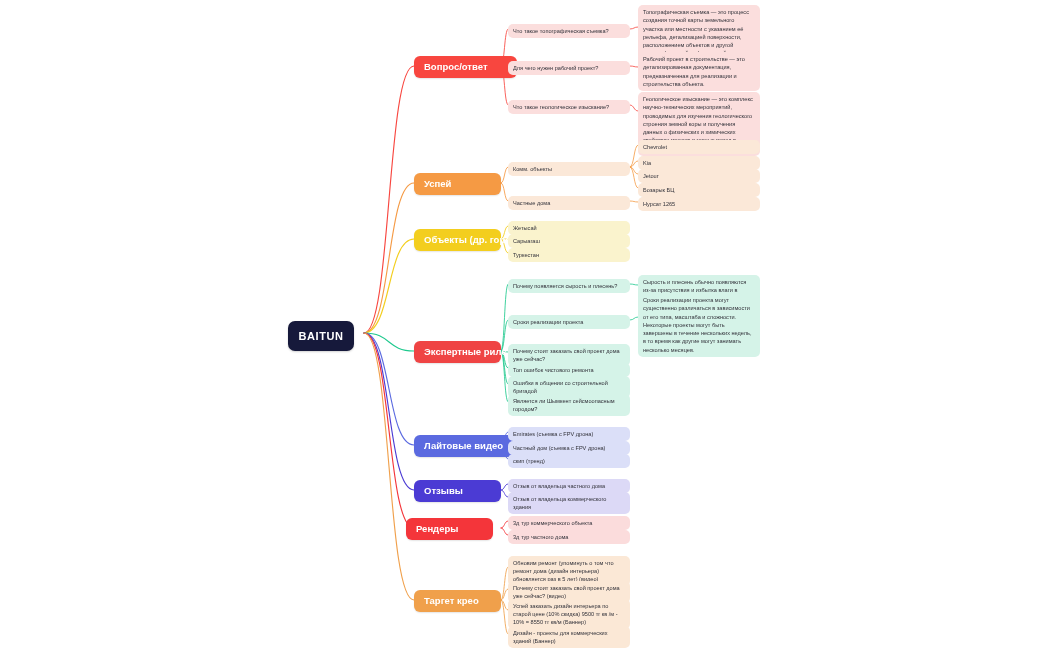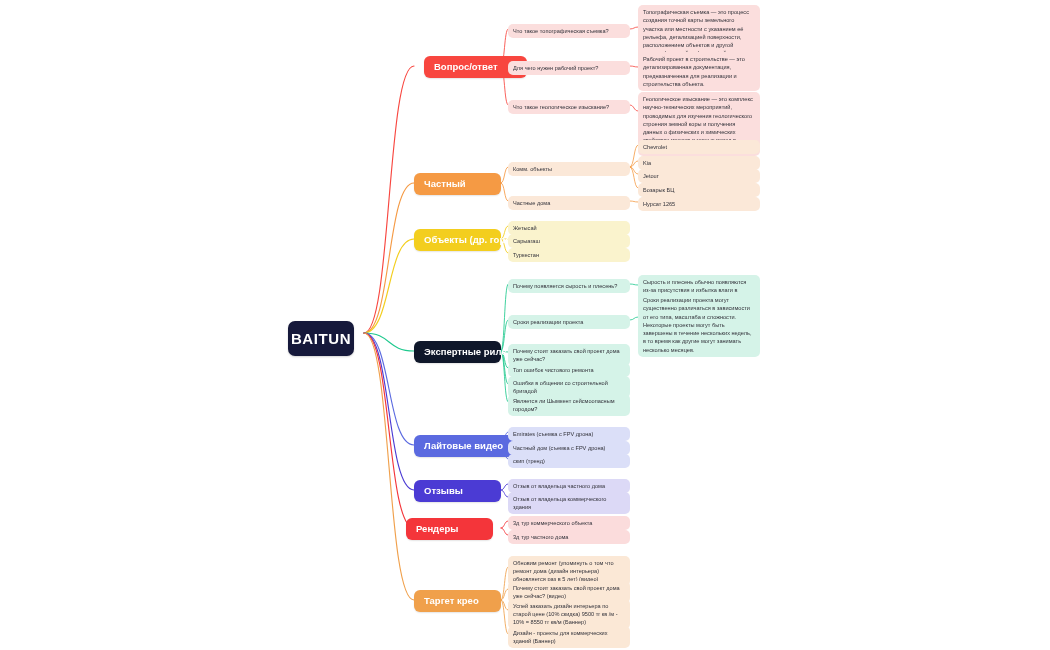--- a/index.html
+++ b/index.html
@@ -25,21 +25,21 @@
     position: absolute;
     display: flex;
     align-items: center;
     z-index: 5;
   }
   
   .root {
     background: #16193b;
     color: #ffffff;
     border-radius: 7px;
-    font-size: 15px;
+    font-size: 11px;
     font-weight: bold;
     letter-spacing: 0.6px;
     padding: 9px 32px;
     justify-content: center;
     box-shadow: 0 1px 2px rgba(0,0,0,0.18);
   }
   
   .branch {
     border-radius: 6px;
     color: #ffffff;
@@ -109,21 +109,21 @@
       <path d="M 364 333 C 391.5 333, 386.5 600, 414 600" fill="none" stroke="#f0a04b" stroke-width="1.15" stroke-linecap="round"></path>
       <path d="M 501 600 C 504.85 600, 504.15 567, 508 567" fill="none" stroke="#f0a04b" stroke-width="0.85" stroke-linecap="round"></path>
       <path d="M 501 600 C 504.85 600, 504.15 589, 508 589" fill="none" stroke="#f0a04b" stroke-width="0.85" stroke-linecap="round"></path>
       <path d="M 501 600 C 504.85 600, 504.15 610, 508 610" fill="none" stroke="#f0a04b" stroke-width="0.85" stroke-linecap="round"></path>
       <path d="M 501 600 C 504.85 600, 504.15 634, 508 634" fill="none" stroke="#f0a04b" stroke-width="0.85" stroke-linecap="round"></path>
     </svg>
   <div id="nodes">
       <div class="node root" style="left: 288px; top: 321px; width: 66px; min-height: 24px; background: rgb(22, 25, 59); color: rgb(255, 255, 255);">
         <span>BAITUN</span>
       </div>
-      <div class="node branch" style="left: 424px; top: 55.5px; width: 103px; min-height: 17px; background: rgb(248, 70, 63); color: rgb(255, 255, 255);">
+      <div class="node branch" style="left: 414px; top: 55.5px; width: 103px; min-height: 17px; background: rgb(248, 70, 63); color: rgb(255, 255, 255);">
         <span>Вопрос/ответ</span>
       </div>
       <div class="node leaf" style="left: 508px; top: 23.5px; width: 122px; min-height: 11px; background: rgb(251, 222, 221); color: rgb(50, 50, 58);">
         <span>Что такое топографическая съемка?</span>
       </div>
       <div class="node leaf" style="left: 638px; top: 5px; width: 122px; min-height: 44px; background: rgb(251, 222, 221); color: rgb(50, 50, 58);">
         <span>Топографическая съемка — это процесс создания точной карты земельного участка или местности с указанием её рельефа, детализацией поверхности, расположением объектов и другой топографической информацией.</span>
       </div>
       <div class="node leaf" style="left: 508px; top: 60.5px; width: 122px; min-height: 11px; background: rgb(251, 222, 221); color: rgb(50, 50, 58);">
         <span>Для чего нужен рабочий проект?</span>
@@ -131,21 +131,21 @@
       <div class="node leaf" style="left: 638px; top: 52px; width: 122px; min-height: 30px; background: rgb(251, 222, 221); color: rgb(50, 50, 58);">
         <span>Рабочий проект в строительстве — это детализированная документация, предназначенная для реализации и строительства объекта.</span>
       </div>
       <div class="node leaf" style="left: 508px; top: 99.5px; width: 122px; min-height: 11px; background: rgb(251, 222, 221); color: rgb(50, 50, 58);">
         <span>Что такое геологическое изыскание?</span>
       </div>
       <div class="node leaf" style="left: 638px; top: 92px; width: 122px; min-height: 38px; background: rgb(251, 222, 221); color: rgb(50, 50, 58);">
         <span>Геологическое изыскание — это комплекс научно-технических мероприятий, проводимых для изучения геологического строения земной коры и получения данных о физических и химических свойствах грунтов и горных пород в конкретном районе.</span>
       </div>
       <div class="node branch" style="left: 414px; top: 172.5px; width: 87px; min-height: 17px; background: rgb(245, 154, 68); color: rgb(255, 255, 255);">
-        <span>Частный</span>
+        <span>Успей</span>
       </div>
       <div class="node leaf" style="left: 508px; top: 161.5px; width: 122px; min-height: 11px; background: rgb(251, 232, 216); color: rgb(50, 50, 58);">
         <span>Комм. объекты</span>
       </div>
       <div class="node leaf" style="left: 638px; top: 139.5px; width: 122px; min-height: 11px; background: rgb(251, 232, 216); color: rgb(50, 50, 58);">
         <span>Chevrolet</span>
       </div>
       <div class="node leaf" style="left: 638px; top: 155.5px; width: 122px; min-height: 11px; background: rgb(251, 232, 216); color: rgb(50, 50, 58);">
         <span>Kia</span>
       </div>
@@ -166,21 +166,21 @@
       </div>
       <div class="node leaf" style="left: 508px; top: 220.5px; width: 122px; min-height: 11px; background: rgb(250, 243, 205); color: rgb(50, 50, 58);">
         <span>Жетысай</span>
       </div>
       <div class="node leaf" style="left: 508px; top: 233.5px; width: 122px; min-height: 11px; background: rgb(250, 243, 205); color: rgb(50, 50, 58);">
         <span>Сарыагаш</span>
       </div>
       <div class="node leaf" style="left: 508px; top: 247.5px; width: 122px; min-height: 11px; background: rgb(250, 243, 205); color: rgb(50, 50, 58);">
         <span>Туркестан</span>
       </div>
-      <div class="node branch" style="left: 414px; top: 340.5px; width: 87px; min-height: 17px; background: #0f172a; color: rgb(255, 255, 255);">
+      <div class="node branch" style="left: 414px; top: 340.5px; width: 87px; min-height: 17px; background: #ef4444; color: rgb(255, 255, 255);">
         <span>Экспертные рилс</span>
       </div>
       <div class="node leaf" style="left: 508px; top: 278.5px; width: 122px; min-height: 11px; background: rgb(213, 243, 232); color: rgb(50, 50, 58);">
         <span>Почему появляется сырость и плесень?</span>
       </div>
       <div class="node leaf" style="left: 638px; top: 274.5px; width: 122px; min-height: 21px; background: rgb(213, 243, 232); color: rgb(50, 50, 58);">
         <span>Сырость и плесень обычно появляются из-за присутствия и избытка влаги в окружающей среде.</span>
       </div>
       <div class="node leaf" style="left: 508px; top: 314.5px; width: 122px; min-height: 11px; background: rgb(213, 243, 232); color: rgb(50, 50, 58);">
         <span>Сроки реализации проекта</span>

